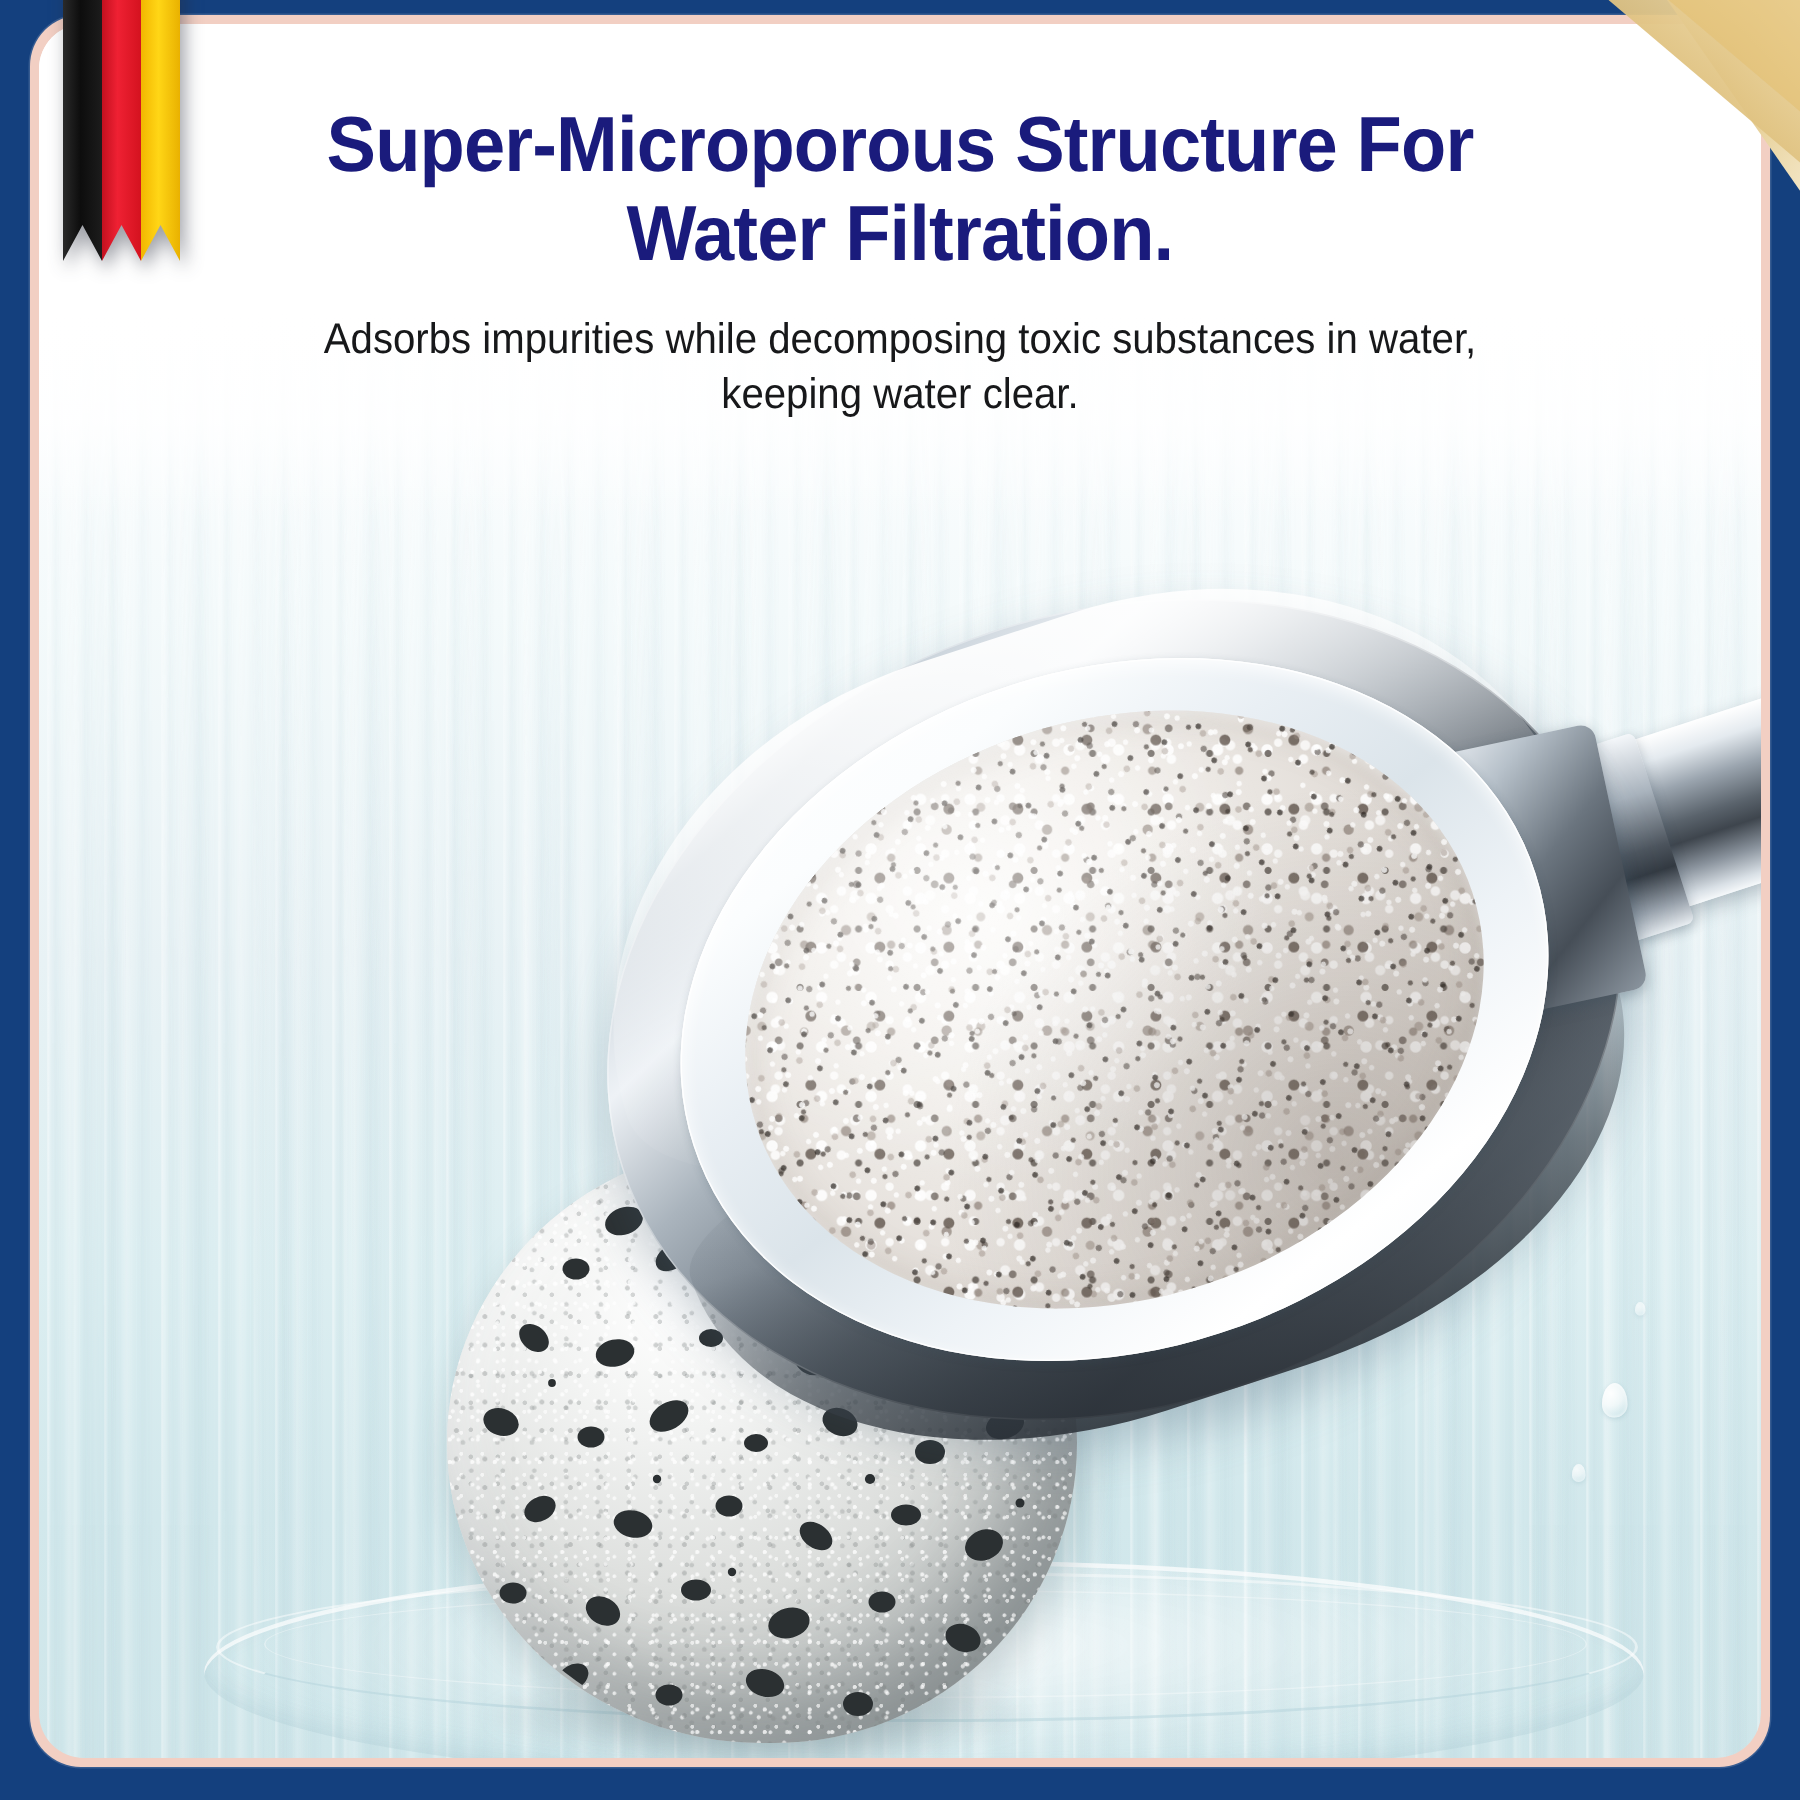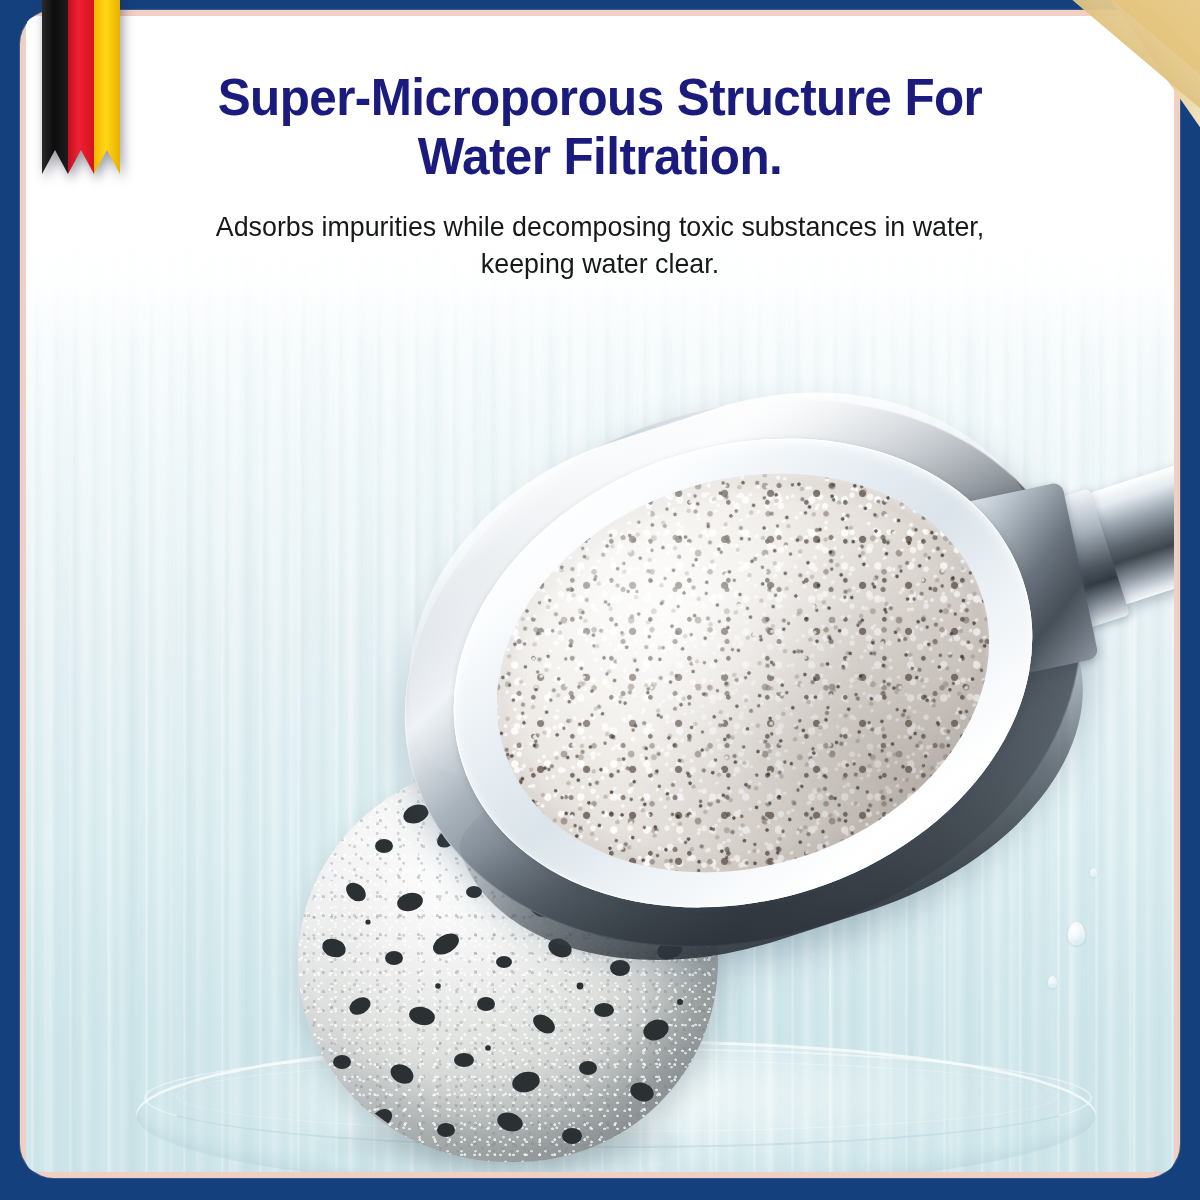--- a/index.html
+++ b/index.html
@@ -18,21 +18,21 @@
     position:absolute;
     left:20px;top:10px;right:20px;bottom:22px;
     background:#f2cfc3;
     border-radius:34px;
     box-shadow:0 0 0 1px rgba(255,255,255,.15);
   }
   
   .panel{
     position:absolute;
     left:26px;top:16px;right:26px;bottom:28px;
-    border-radius:12px;
+    border-radius:30px;
     overflow:hidden;
     background:
       linear-gradient(180deg,
         #ffffff 0%,
         #fdfeff 18%,
         #f4fafb 34%,
         #e8f2f5 54%,
         #dceef1 72%,
         #d2e8ec 86%,
         #cfe6ea 100%);

